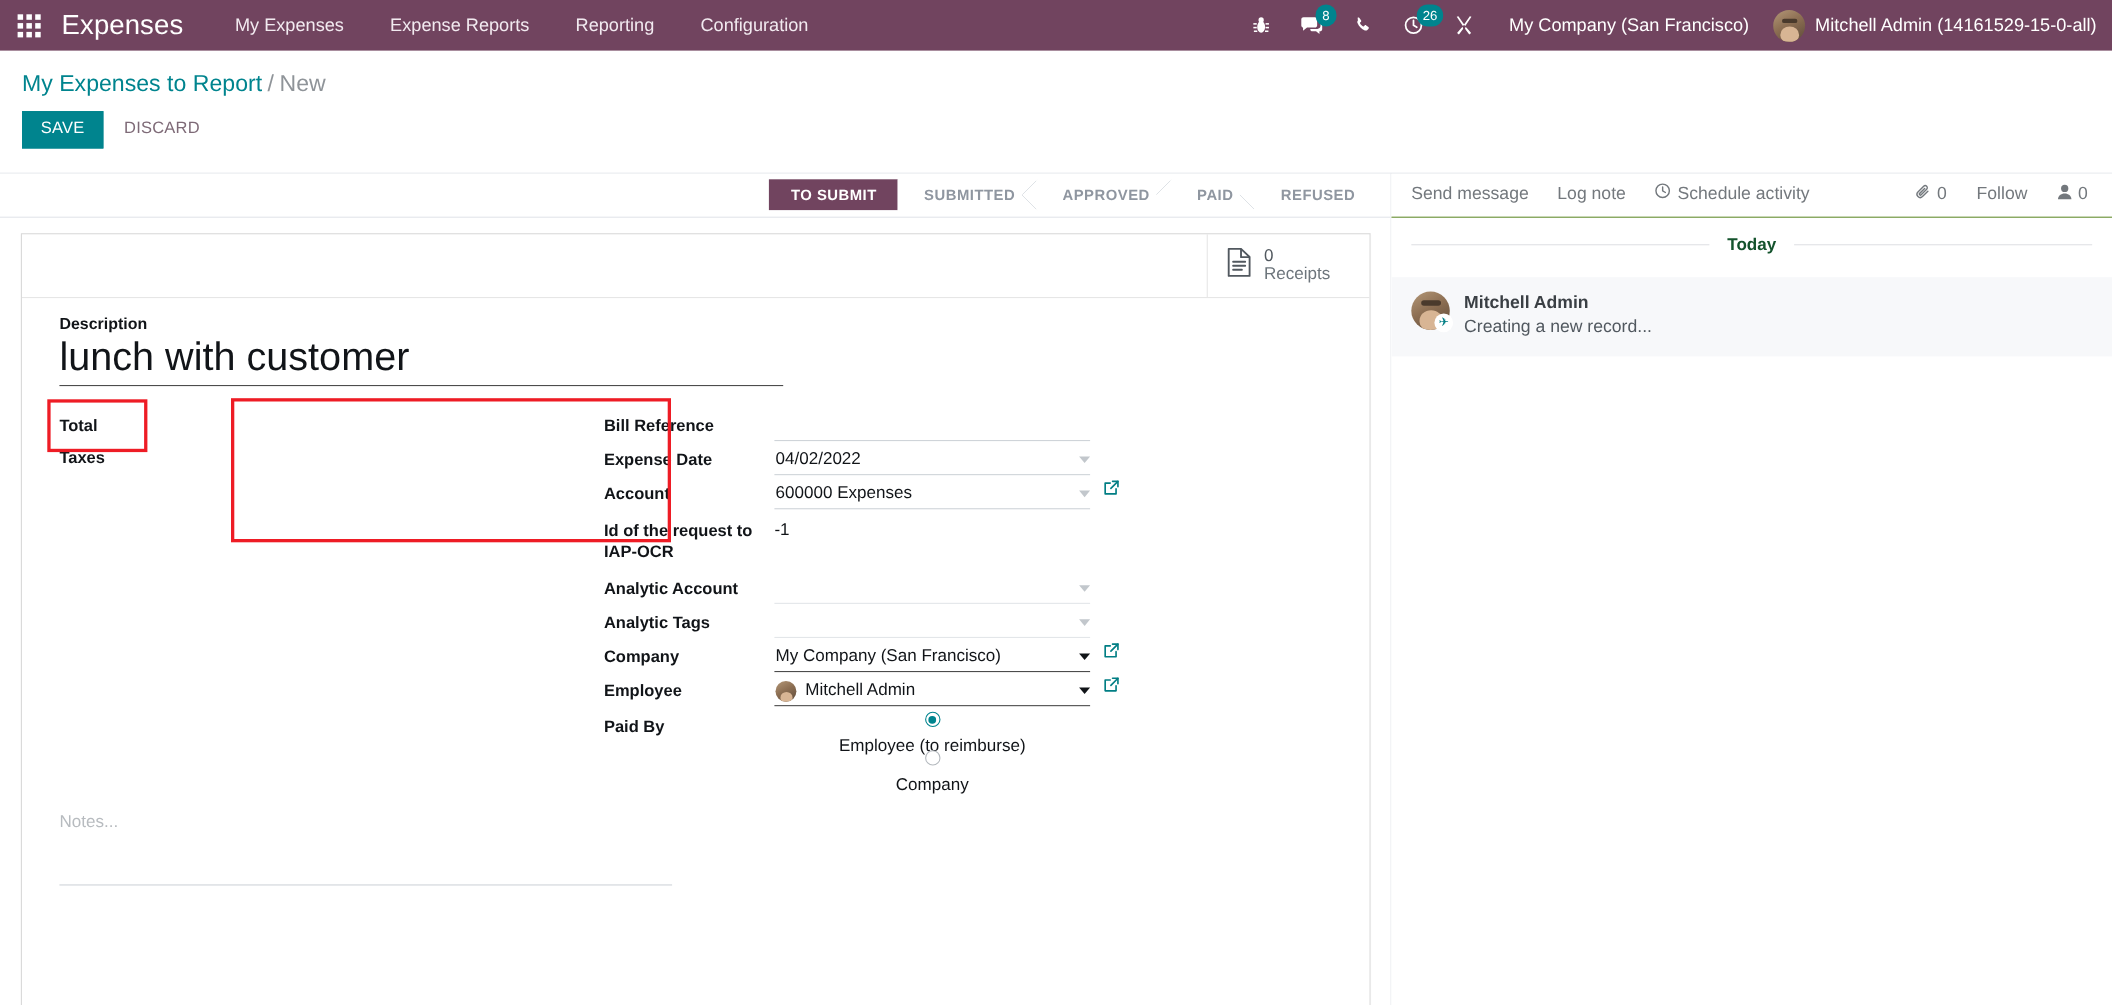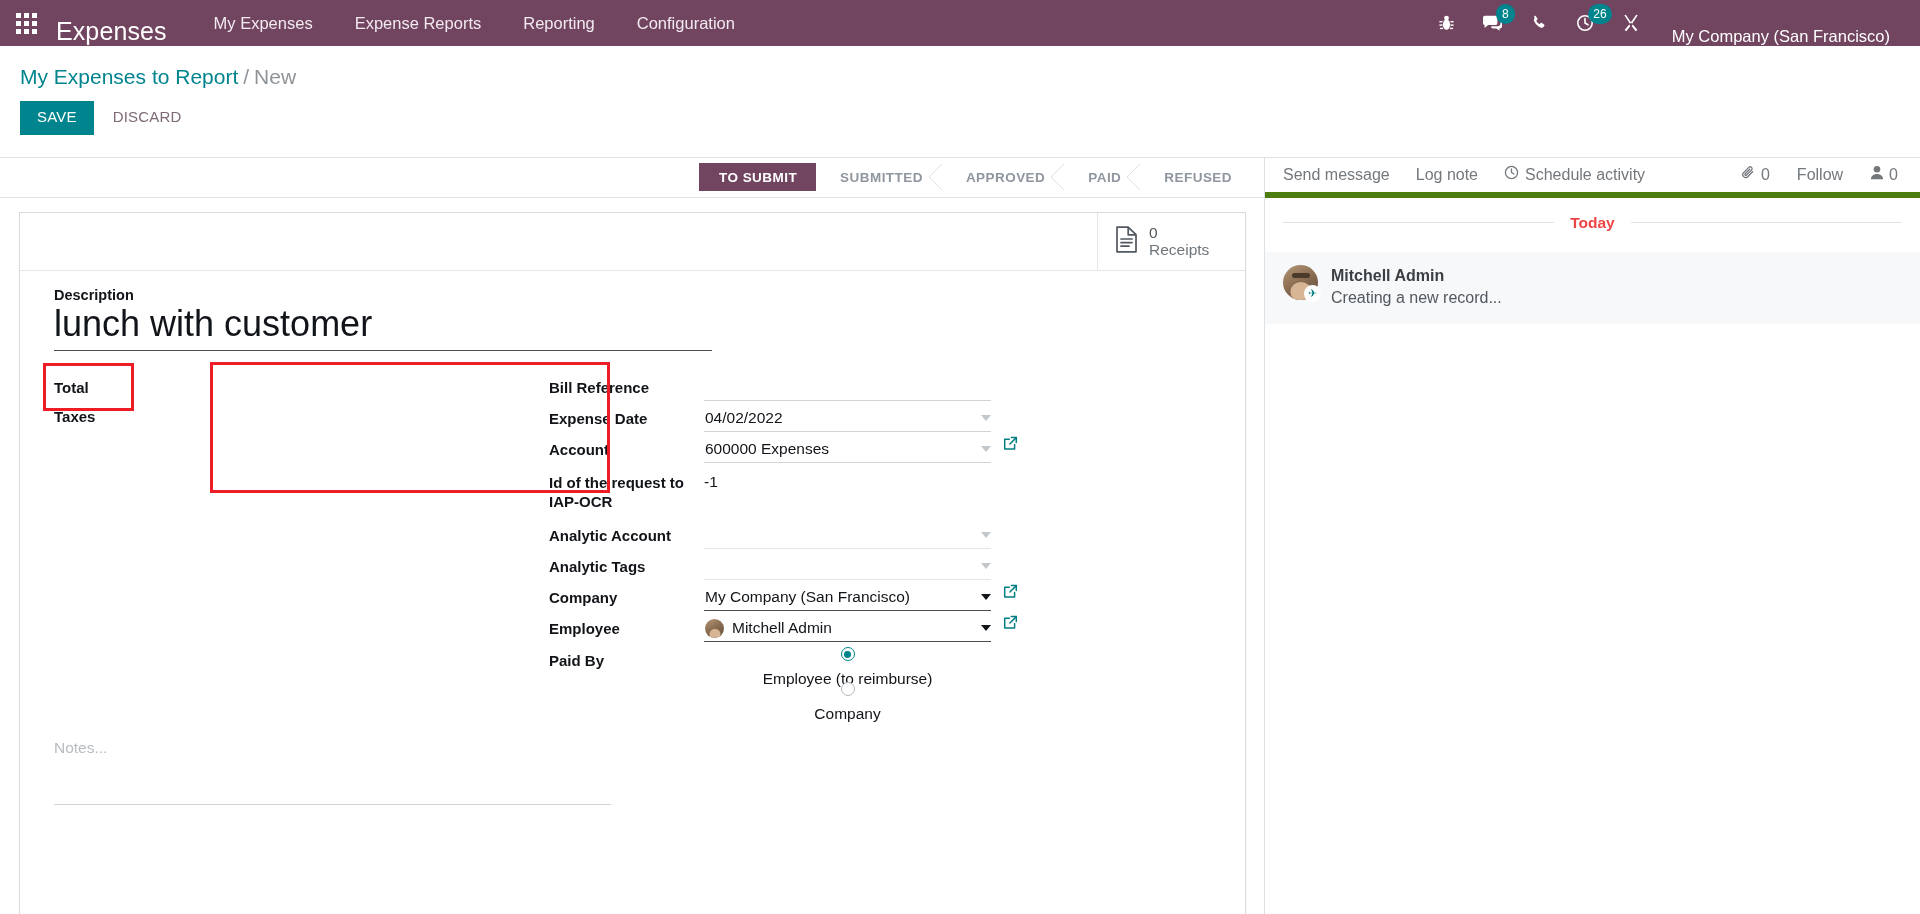--- a/index.html
+++ b/index.html
@@ -11,21 +11,21 @@
     font-family: "Liberation Sans", sans-serif;
     font-size: 16px;
     color: #212529;
   }
 
   
   .navbar {
     height: 46px;
     background: #71445f;
     display: flex;
-    align-items: flex-end;
+    align-items: center;
     color: #ffffff;
     padding: 0 14px 0 0;
     position: relative;
     z-index: 50;
   }
   .apps-grid {
     width: 52px; height: 46px;
     display: flex; align-items: center; justify-content: center;
     cursor: pointer;
   }
@@ -439,21 +439,21 @@
     width: 557px;
     padding-bottom: 47px;
   }
 
   
   .chatter-topbar {
     height: 40px;
     display: flex;
     align-items: center;
     padding: 0 22px 0 18px;
-    border-bottom: 6px solid #4d7c0f;
+    border-bottom: 1px solid #4d7c0f;
     gap: 0;
     background: #ffffff;
   }
   .ch-btn {
     font-size: 16px;
     color: #73787d;
     padding: 0 13px;
     line-height: 40px;
     white-space: nowrap;
     cursor: pointer;
@@ -474,21 +474,21 @@
     white-space: nowrap;
   }
   .chatter-body { flex: 1 1 auto; padding: 16px 0 0 0; background: #ffffff; overflow: hidden; }
   .day-sep {
     display: flex; align-items: center;
     padding: 0 18px;
     margin-bottom: 20px;
   }
   .day-sep .line { flex: 1 1 auto; height: 1px; background: #e0e2e5; }
   .day-sep .lbl {
-    font-size: 15.5px; font-weight: 700; color: #ef4444;
+    font-size: 15.5px; font-weight: 700; color: #14532d;
     padding: 0 16px; white-space: nowrap; text-align: center;
   }
   .msg {
     display: flex;
     gap: 13px;
     background: #f7f8fa;
     padding: 13px 18px 15px 18px;
   }
   .msg-avatar {
     width: 35px; height: 35px; border-radius: 50%;
@@ -586,20 +586,24 @@
     <svg width="18" height="18" viewBox="0 0 18 18" fill="#fff">
       <path d="M2.3 1.2l1.5-.5 5.4 7.8-1.3 1.2L2.3 1.2z"></path>
       <path d="M15.7 1.2l-1.5-.5-5.4 7.8 1.3 1.2 5.6-8.5z"></path>
       <path d="M7.6 10.4l-1.5 1.4L2.6 16l1.7 1.3 3.9-5.1-.6-1.8z"></path>
       <path d="M10.4 10.4l1.5 1.4 3.5 4.2-1.7 1.3-3.9-5.1.6-1.8z"></path>
     </svg>
   </div>
 
   <div class="company-name">My Company (San Francisco)</div>
 
+  <div class="user-menu">
+    <div class="avatar-nav"></div>
+    <span class="user-name">Mitchell Admin (14161529-15-0-all)</span>
+  </div>
 </div>
 
 <div class="control-panel">
   <div class="breadcrumb">
     <span class="bc-root">My Expenses to Report</span><span class="bc-sep">/</span><span class="bc-current">New</span>
   </div>
   <div class="cp-buttons">
     <button class="btn-save">SAVE</button>
     <button class="btn-discard">DISCARD</button>
   </div>

